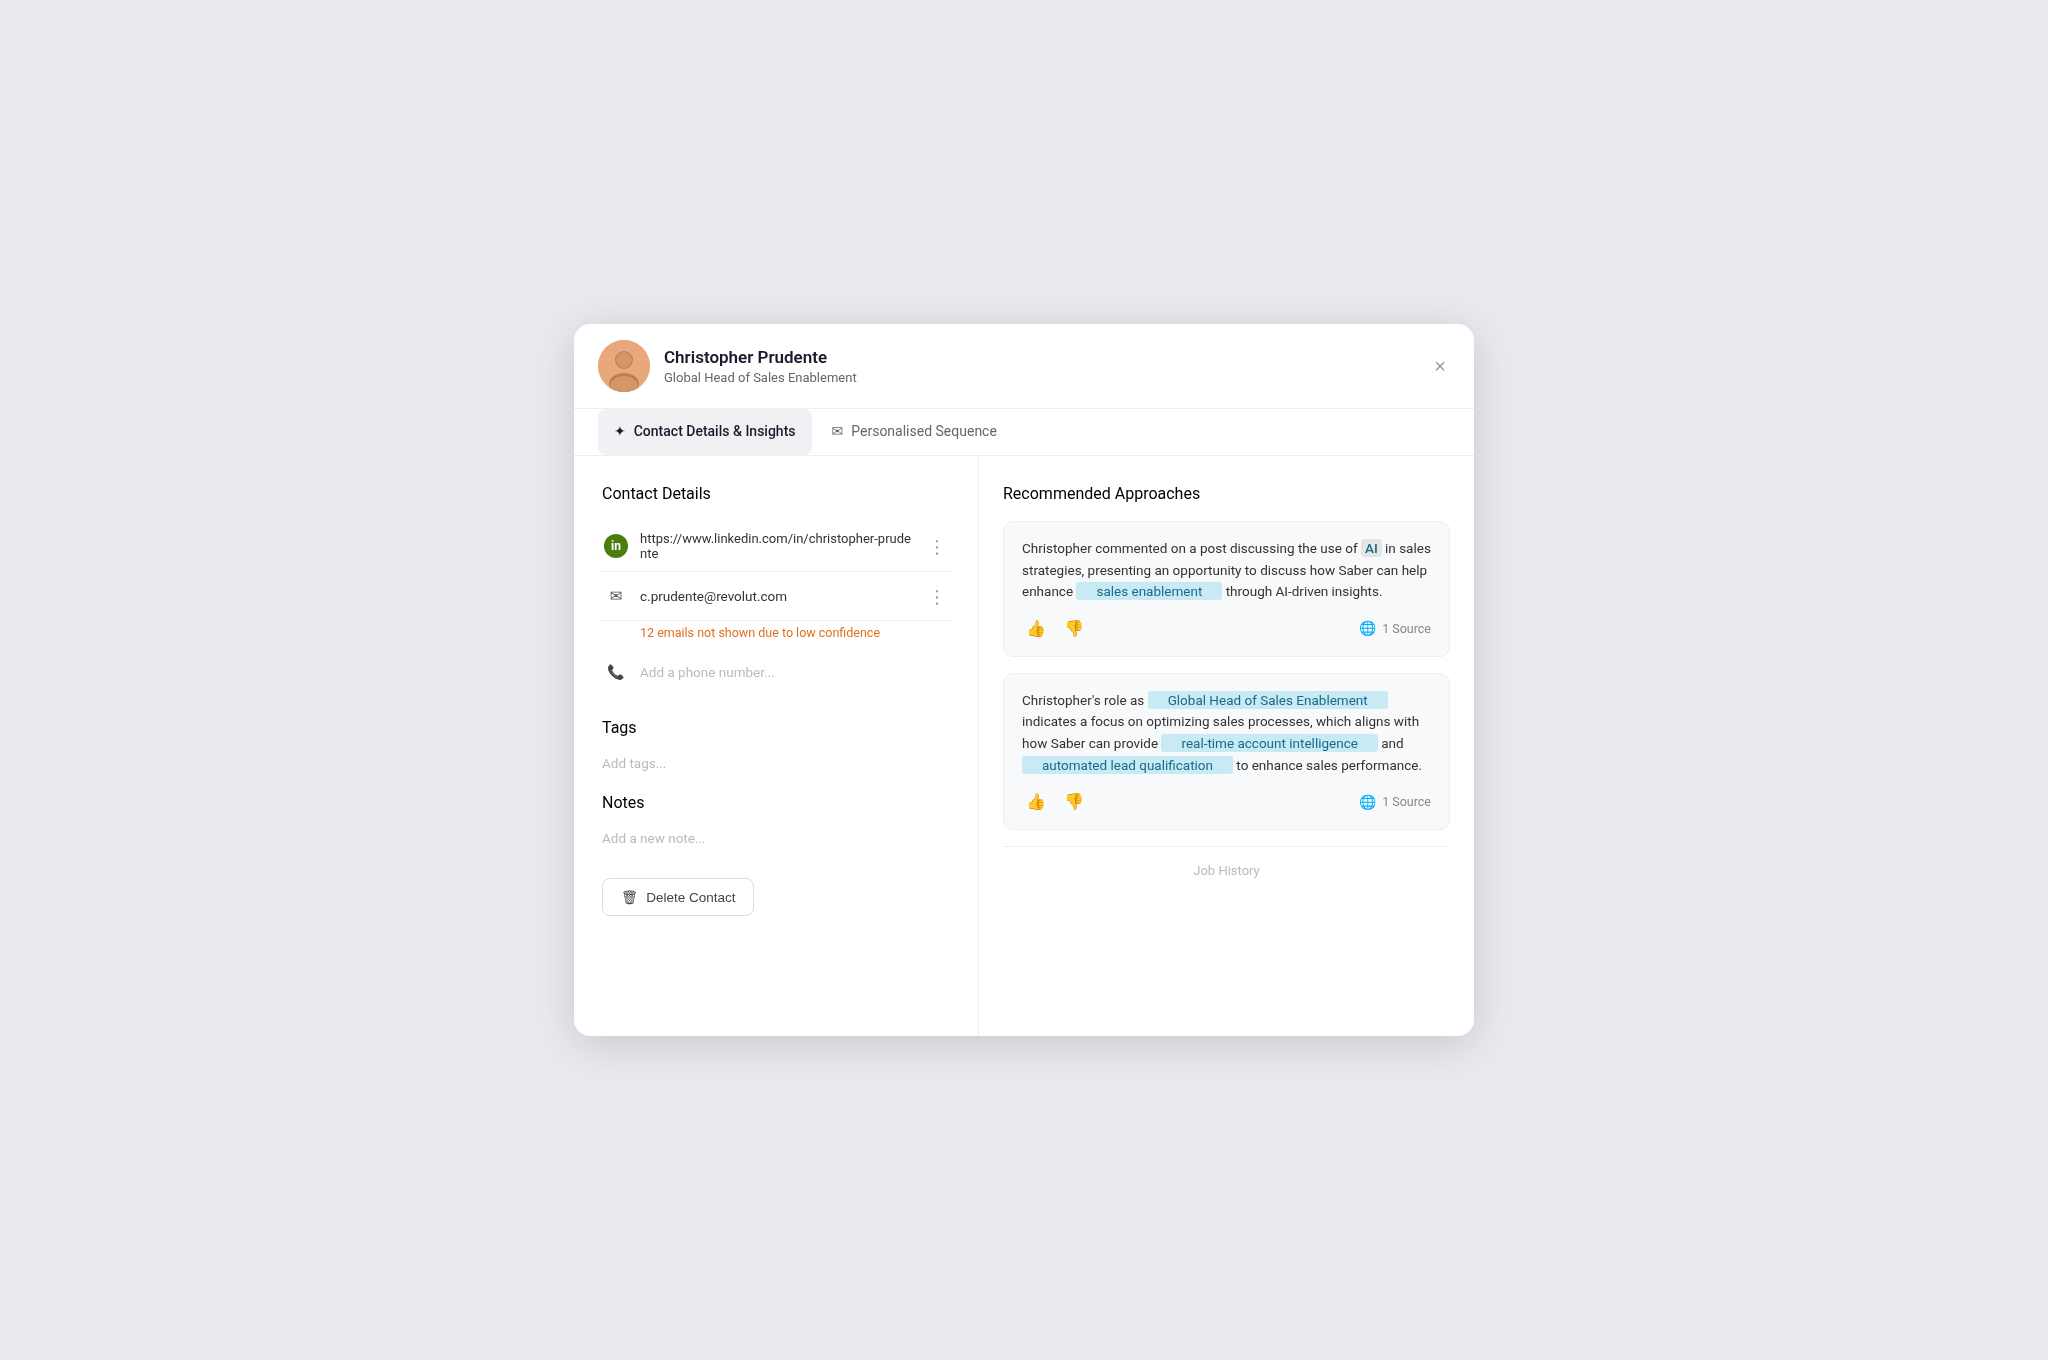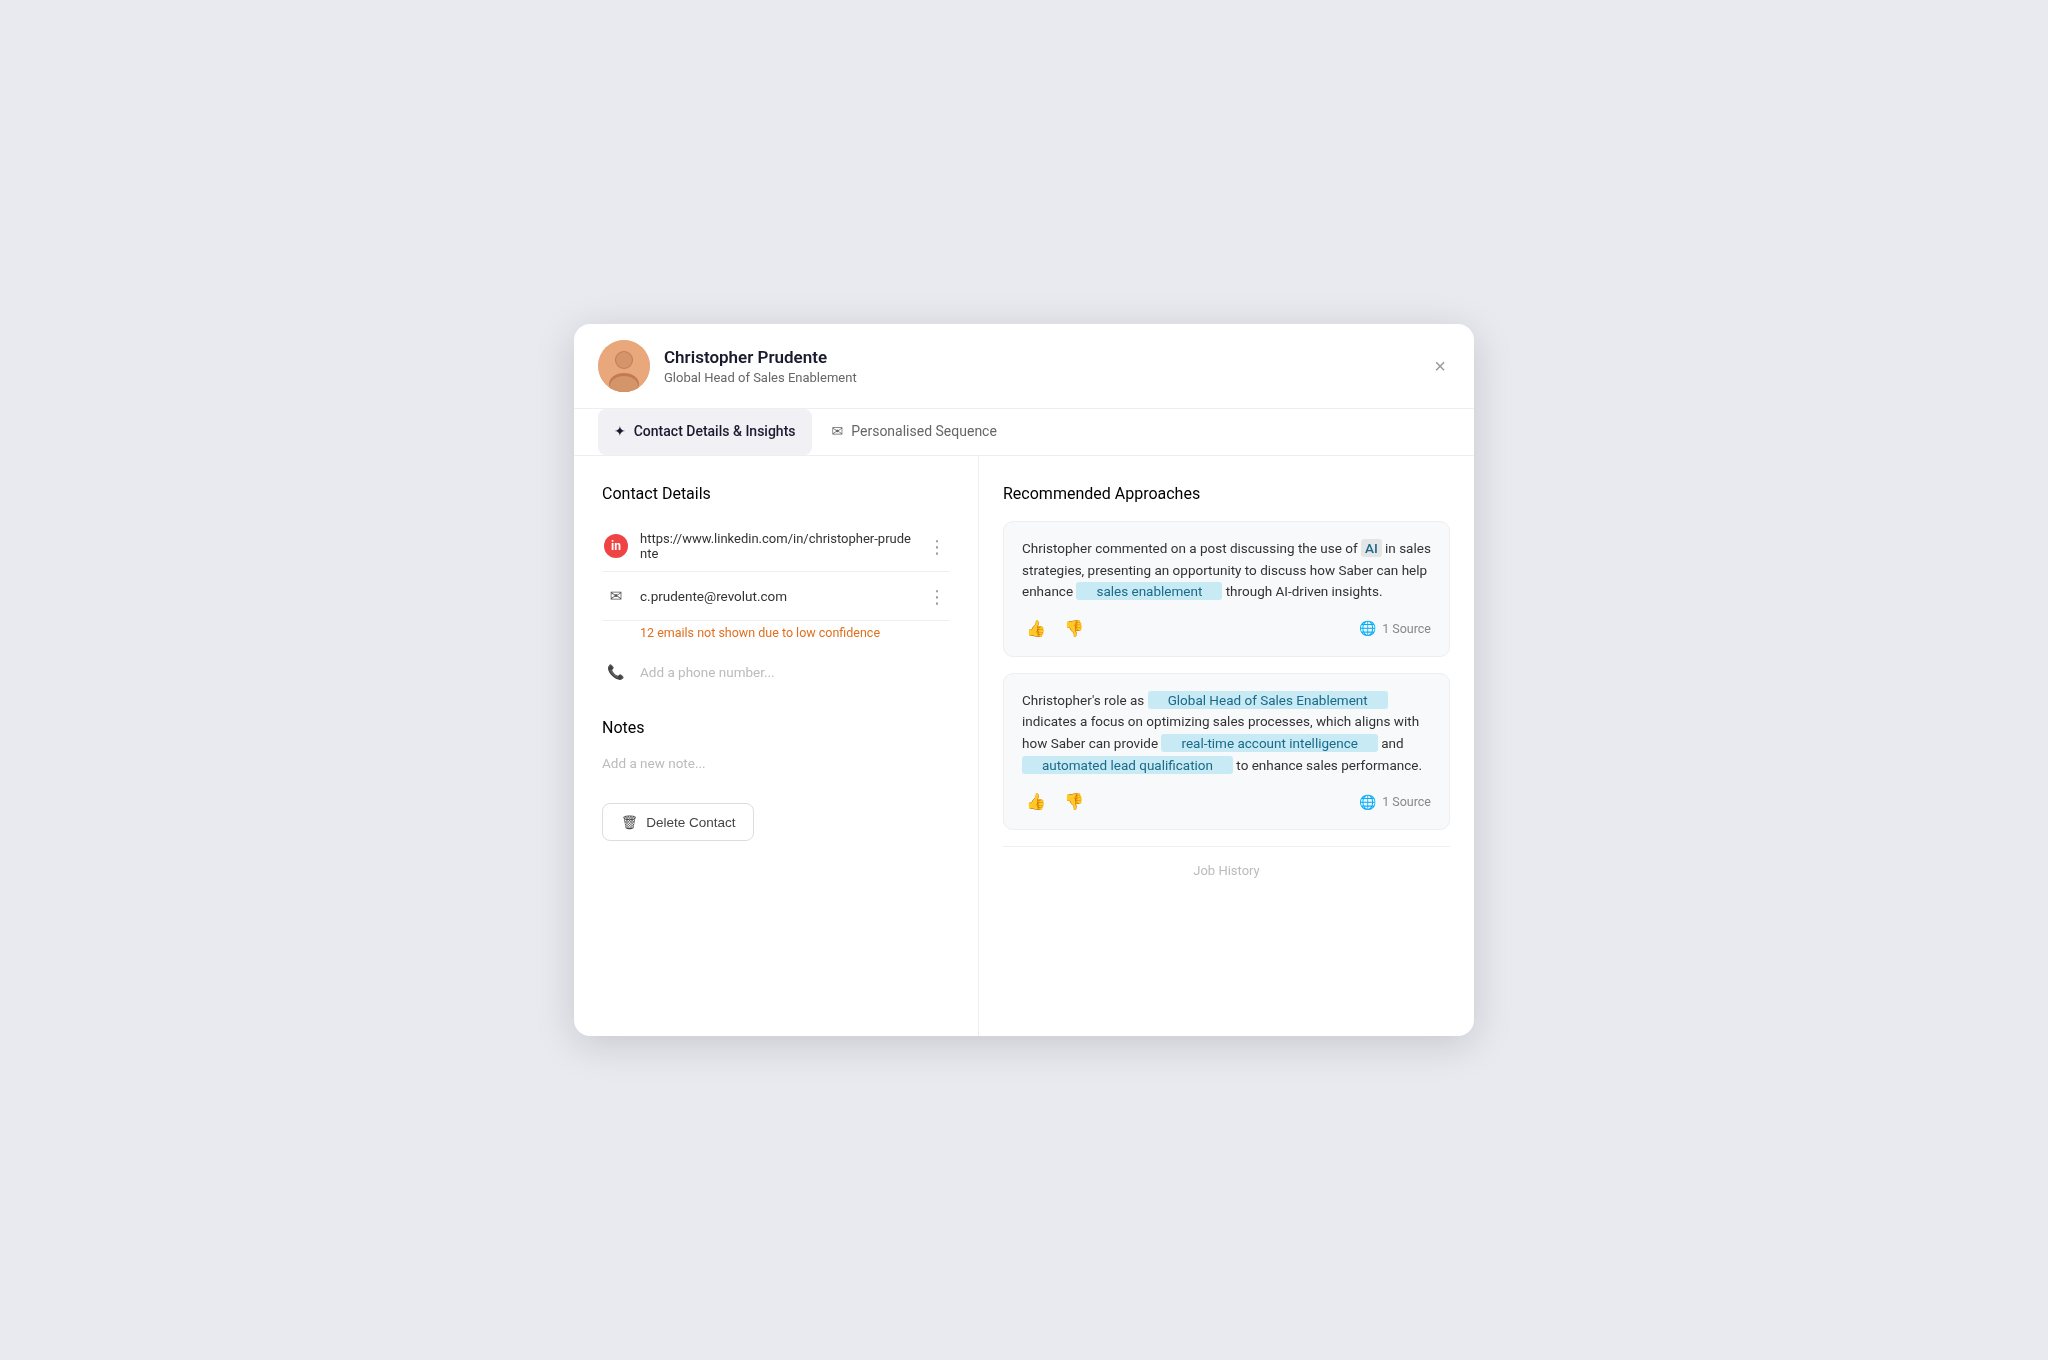--- a/index.html
+++ b/index.html
@@ -133,21 +133,21 @@
     }
     .contact-icon {
       width: 28px;
       height: 28px;
       flex-shrink: 0;
       display: flex;
       align-items: center;
       justify-content: center;
     }
     .linkedin-icon {
-      background: #ef4444;
+      background: #4d7c0f;
       border-radius: 12px;
       color: white;
       font-size: 12px;
       font-weight: 700;
       width: 24px;
       height: 24px;
     }
     .contact-text {
       font-size: 13.5px;
       color: #333;
@@ -322,20 +322,24 @@
 
       <div class="low-confidence">12 emails not shown due to low confidence</div>
 
       <div class="add-phone">
         <div class="contact-icon">
           <span style="font-size:14px;color:#bbb;">📞</span>
         </div>
         <span style="color:#bbb;">Add a phone number...</span>
       </div>
 
+      <div class="tags-section">
+        <div class="section-title">Tags</div>
+        <div class="placeholder-text">Add tags...</div>
+      </div>
 
       <div class="notes-section">
         <div class="section-title">Notes</div>
         <div class="placeholder-text">Add a new note...</div>
       </div>
 
       <button class="delete-btn">
         <span>🗑</span>
         <span>Delete Contact</span>
       </button>

